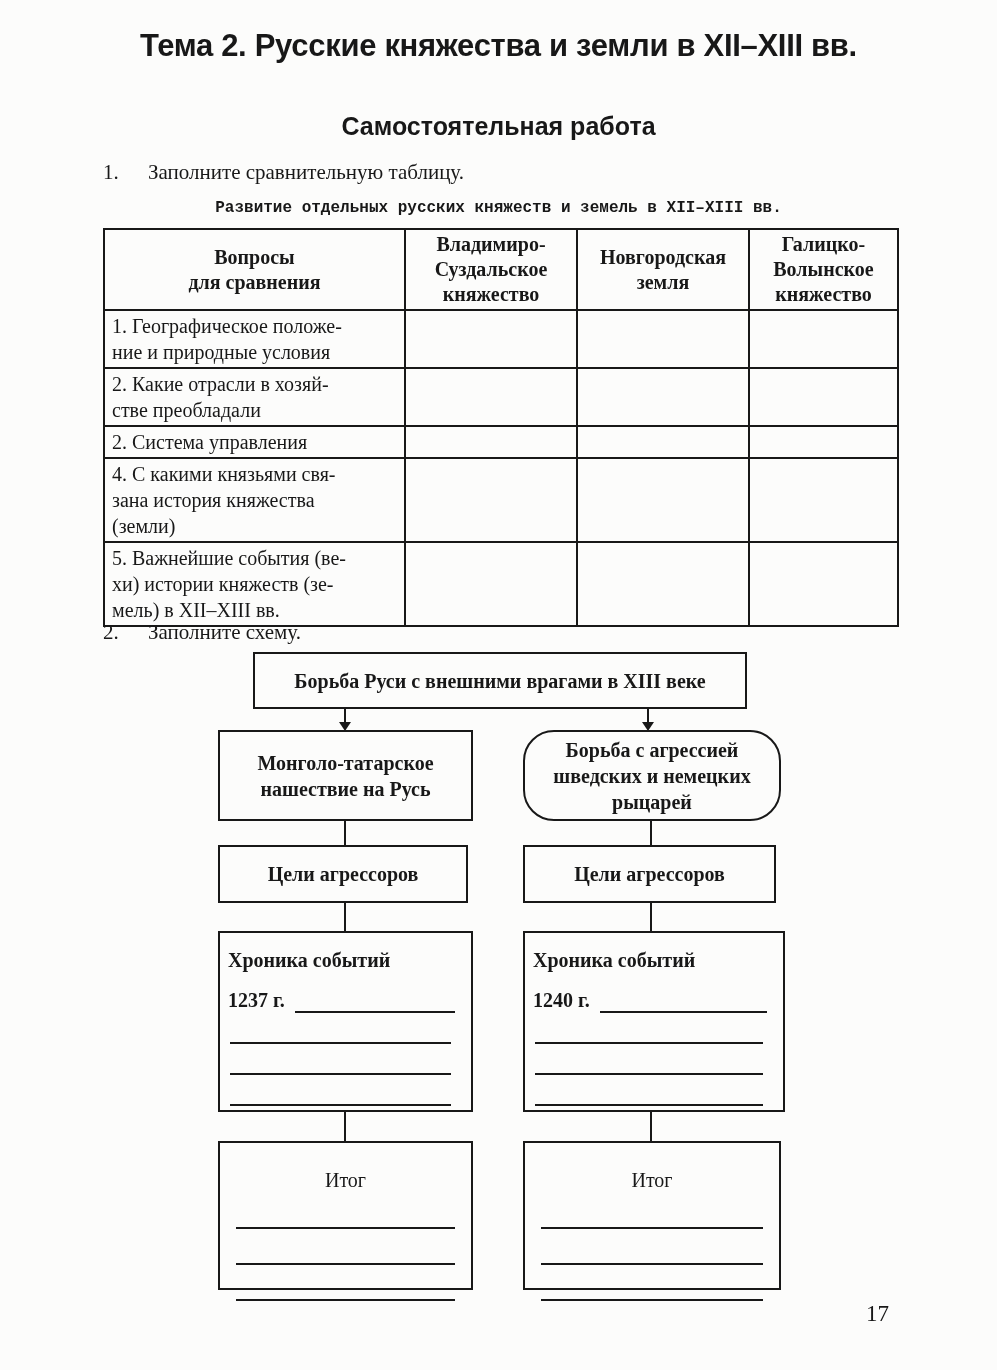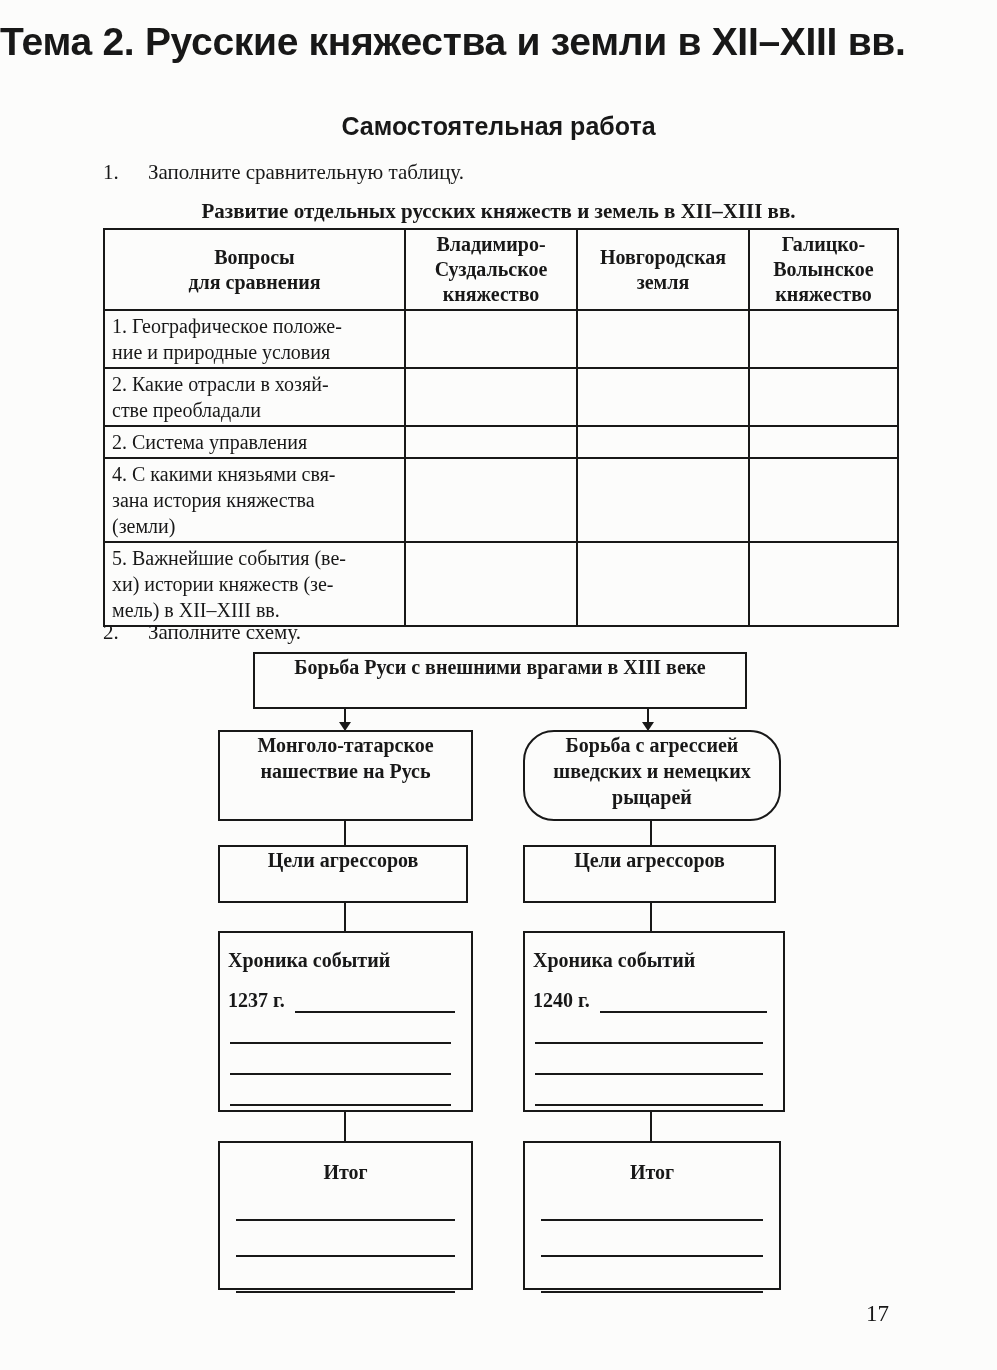--- a/index.html
+++ b/index.html
@@ -5,69 +5,69 @@
   * { margin:0; padding:0; box-sizing:border-box; }
   html,body { background:#e9e9e9; }
   .page {
     position:relative; width:997px; height:1370px; margin:0 auto;
     background:#fcfcfb; color:#181818; overflow:hidden;
     font-family:"Liberation Serif", serif;
   }
   .preline { white-space:pre-line; }
 
   .doc-title {
-    position:absolute; top:20px; left:0; width:100%;
-    text-align:left; font-family:"Liberation Sans", sans-serif;
-    font-weight:bold; font-size:39px; letter-spacing:-0.3px;
+    position:absolute; top:28px; left:0; width:100%;
+    text-align:center; font-family:"Liberation Sans", sans-serif;
+    font-weight:bold; font-size:31px; letter-spacing:-0.3px;
   }
   .doc-subtitle {
     position:absolute; top:112px; left:0; width:100%;
     text-align:center; font-family:"Liberation Sans", sans-serif;
     font-weight:bold; font-size:25px;
   }
   .task { position:absolute; left:103px; width:800px; font-size:21px; }
   .task-1 { top:160px; }
   .task-2 { top:620px; }
   .task-num { display:inline-block; width:45px; }
   .table-title {
     position:absolute; top:199px; left:0; width:100%;
-    text-align:center; font-weight:bold; font-size:21px;
+    text-align:center; font-weight:bold; font-size:16px;font-family:Liberation Mono, monospace;
   }
 
   table.cmp {
     position:absolute; top:228px; left:103px; width:794px;
     border-collapse:collapse; table-layout:fixed;
   }
   table.cmp td, table.cmp th {
     border:2px solid #181818; font-size:20px; line-height:26px;
     padding:2px 7px; vertical-align:middle;
   }
   table.cmp th { font-weight:bold; text-align:center; white-space:pre-line; line-height:25px; }
   table.cmp td.q { vertical-align:top; white-space:pre-line; }
   table.cmp td.empty { background:transparent; }
 
   .scheme { position:absolute; left:0; top:0; width:997px; height:1370px; pointer-events:none; }
   .sbox {
     position:absolute; border:2px solid #181818; background:#fcfcfb;
     font-weight:bold; font-size:20px; line-height:26px; text-align:center;
   }
-  .sbox.center-v { display:flex; justify-content:center; }
+  .sbox.center-v { display:flex; align-items:center; justify-content:center; }
   .vline { position:absolute; width:2px; background:#181818; }
   .varrow { position:absolute; width:2px; background:#181818; }
   .varrow::after {
     content:""; position:absolute; left:-5px; bottom:-8px;
     border:6px solid transparent; border-top:9px solid #181818; border-bottom:none;
   }
   .chron { text-align:left; padding:14px 16px 0 8px; }
   .chron-title { font-weight:bold; }
   .year-row { display:flex; align-items:flex-end; margin-top:14px; }
   .year-fill { flex:1; border-bottom:2px solid #181818; margin-left:10px; height:24px; }
   .blank { border-bottom:2px solid #181818; height:0; }
   .chron .blank { margin:29px 4px 0 2px; }
-  .itog-title { margin-top:16px; font-weight:bold; }
+  .itog-title { margin-top:24px; font-weight:normal; }
   .itog .blank { margin:34px 16px 0 16px; }
   .itog .blank:first-of-type { margin-top:35px; }
   .page-num {
     position:absolute; top:1301px; left:866px; font-size:23px; font-weight:normal;
   }
 </style>
 </head>
 <body>
 
 <div class="page">

